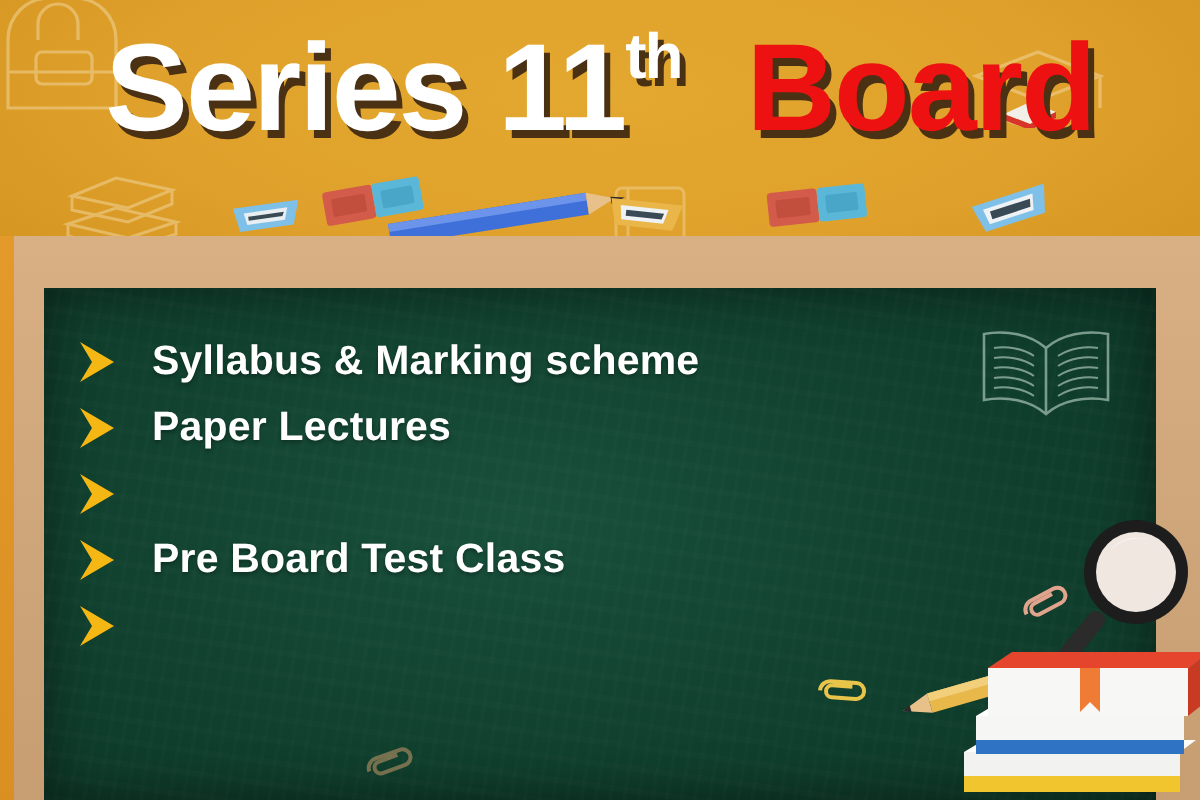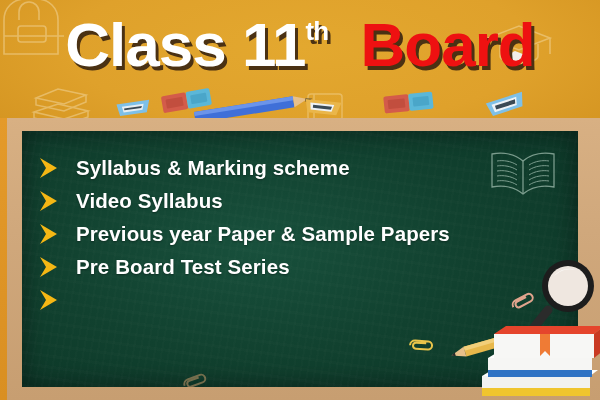--- a/index.html
+++ b/index.html
@@ -19,40 +19,40 @@
   }
   .header-title{
     position:absolute;left:0;top:14px;width:600px;
     text-align:center;
     font-size:62px;font-weight:bold;letter-spacing:-1px;
     white-space:nowrap;line-height:1;
     font-family:"Liberation Sans",sans-serif;
   }
   .t-white{color:#ffffff;text-shadow:3px 4px 0 #4a3113;}
   .t-red{color:#ee1111;text-shadow:3px 4px 0 #4a3113;}
-  .sup{font-size:26px;vertical-align:super;position:relative;top:-4px;}
+  .sup{font-size:32px;vertical-align:super;position:relative;top:-4px;}
 
   
   .lineart{position:absolute;opacity:.45;}
   .lineart svg{display:block;}
 
   
   .stationery{position:absolute;}
 
   
   .frame{
     position:absolute;left:0;top:118px;width:600px;height:282px;
     background:linear-gradient(180deg,#d8b083 0%,#d0a87c 40%,#c79e71 100%);
   }
   .frame-stripe{
     position:absolute;left:0;top:118px;width:7px;height:282px;
     background:linear-gradient(180deg,#e49a2a,#d98f22);
   }
   .board{
-    position:absolute;left:22px;top:131px;width:556px;height:256px;
+    position:absolute;left:22px;top:144px;width:556px;height:256px;
     background:
       radial-gradient(ellipse 85% 95% at 42% 45%, #18503c 0%, #11412f 45%, #0b3425 100%);
     box-shadow:inset 0 0 26px rgba(0,0,0,.45);
     overflow:hidden;
   }
   .board-grain{
     position:absolute;inset:0;
     background:
       repeating-linear-gradient(100deg, rgba(255,255,255,.012) 0 2px, rgba(0,0,0,0) 2px 7px),
       repeating-linear-gradient(8deg, rgba(255,255,255,.010) 0 3px, rgba(0,0,0,0) 3px 11px);
@@ -120,21 +120,21 @@
     </div>
 
     <div class="stationery" style="left:500px;top:48px;width:30px;height:16px;">
       <svg viewBox="0 0 30 16" width="30" height="16">
         <path d="M2 9l13-6 13 5-13 6z" fill="#f2efe8"></path>
         <path d="M2 9v3l13 5 13-6V8l-13 6z" fill="#d9342b"></path>
       </svg>
     </div>
 
     <div class="header-title">
-      <span class="t-white">Class</span><span class="t-white">&nbsp;</span><span class="t-white">11</span><span class="t-white sup">th</span><span>&nbsp;&nbsp;</span><span class="t-red">Board</span>
+      <span class="t-white">Series</span><span class="t-white">&nbsp;</span><span class="t-white">11</span><span class="t-white sup">th</span><span>&nbsp;&nbsp;</span><span class="t-red">Board</span>
     </div>
 
     <div class="stationery" style="left:114px;top:96px;width:40px;height:22px;transform:rotate(-8deg);">
       <svg viewBox="0 0 40 22" width="40" height="22">
         <path d="M3 6h33l-4 12H5z" fill="#7ec0e8"></path>
         <path d="M8 9h22l-2 6H9z" fill="#e8eef2"></path>
         <path d="M10 11h18l-1 2H10z" fill="#3a4a55"></path>
       </svg>
     </div>
     <div class="stationery" style="left:160px;top:88px;width:54px;height:26px;transform:rotate(-10deg);">
@@ -202,40 +202,39 @@
         </span>
         <span class="label">Syllabus &amp; Marking scheme</span>
       </div>
 
       <div class="row r1">
         <span class="arrow">
           <svg viewBox="0 0 24 22" width="24" height="22">
             <path d="M2 1l17 10L2 21l6-10z" fill="#f5b714"></path>
           </svg>
         </span>
-        <span class="label">Video Syllabus</span>
+        <span class="label">Paper Lectures</span>
       </div>
 
 
       <div class="row r3">
         <span class="arrow">
           <svg viewBox="0 0 24 22" width="24" height="22">
             <path d="M2 1l17 10L2 21l6-10z" fill="#f5b714"></path>
           </svg>
         </span>
-        <span class="label">Previous year Paper &amp; Sample Papers</span>
       </div>
 
       <div class="row r4">
         <span class="arrow">
           <svg viewBox="0 0 24 22" width="24" height="22">
             <path d="M2 1l17 10L2 21l6-10z" fill="#f5b714"></path>
           </svg>
         </span>
-        <span class="label">Pre Board Test Series</span>
+        <span class="label">Pre Board Test Class</span>
       </div>
 
       <div class="row r5">
         <span class="arrow">
           <svg viewBox="0 0 24 22" width="24" height="22">
             <path d="M2 1l17 10L2 21l6-10z" fill="#f5b714"></path>
           </svg>
         </span>
       </div>
 

